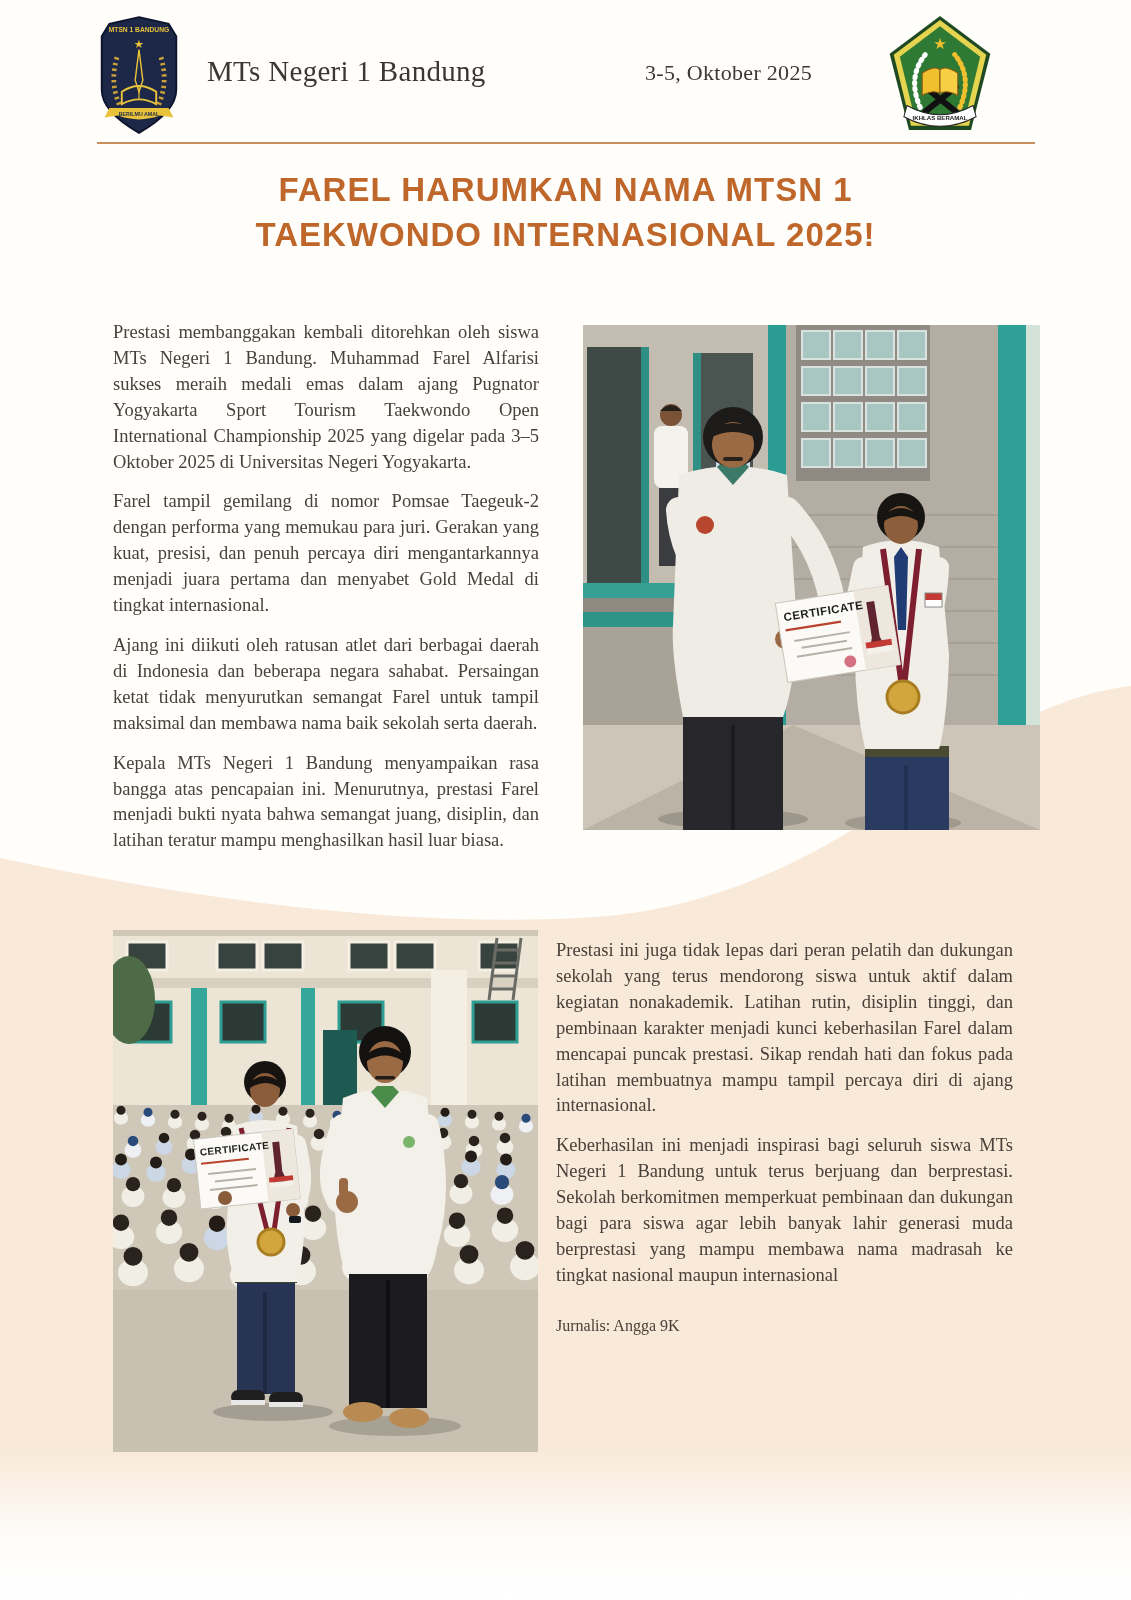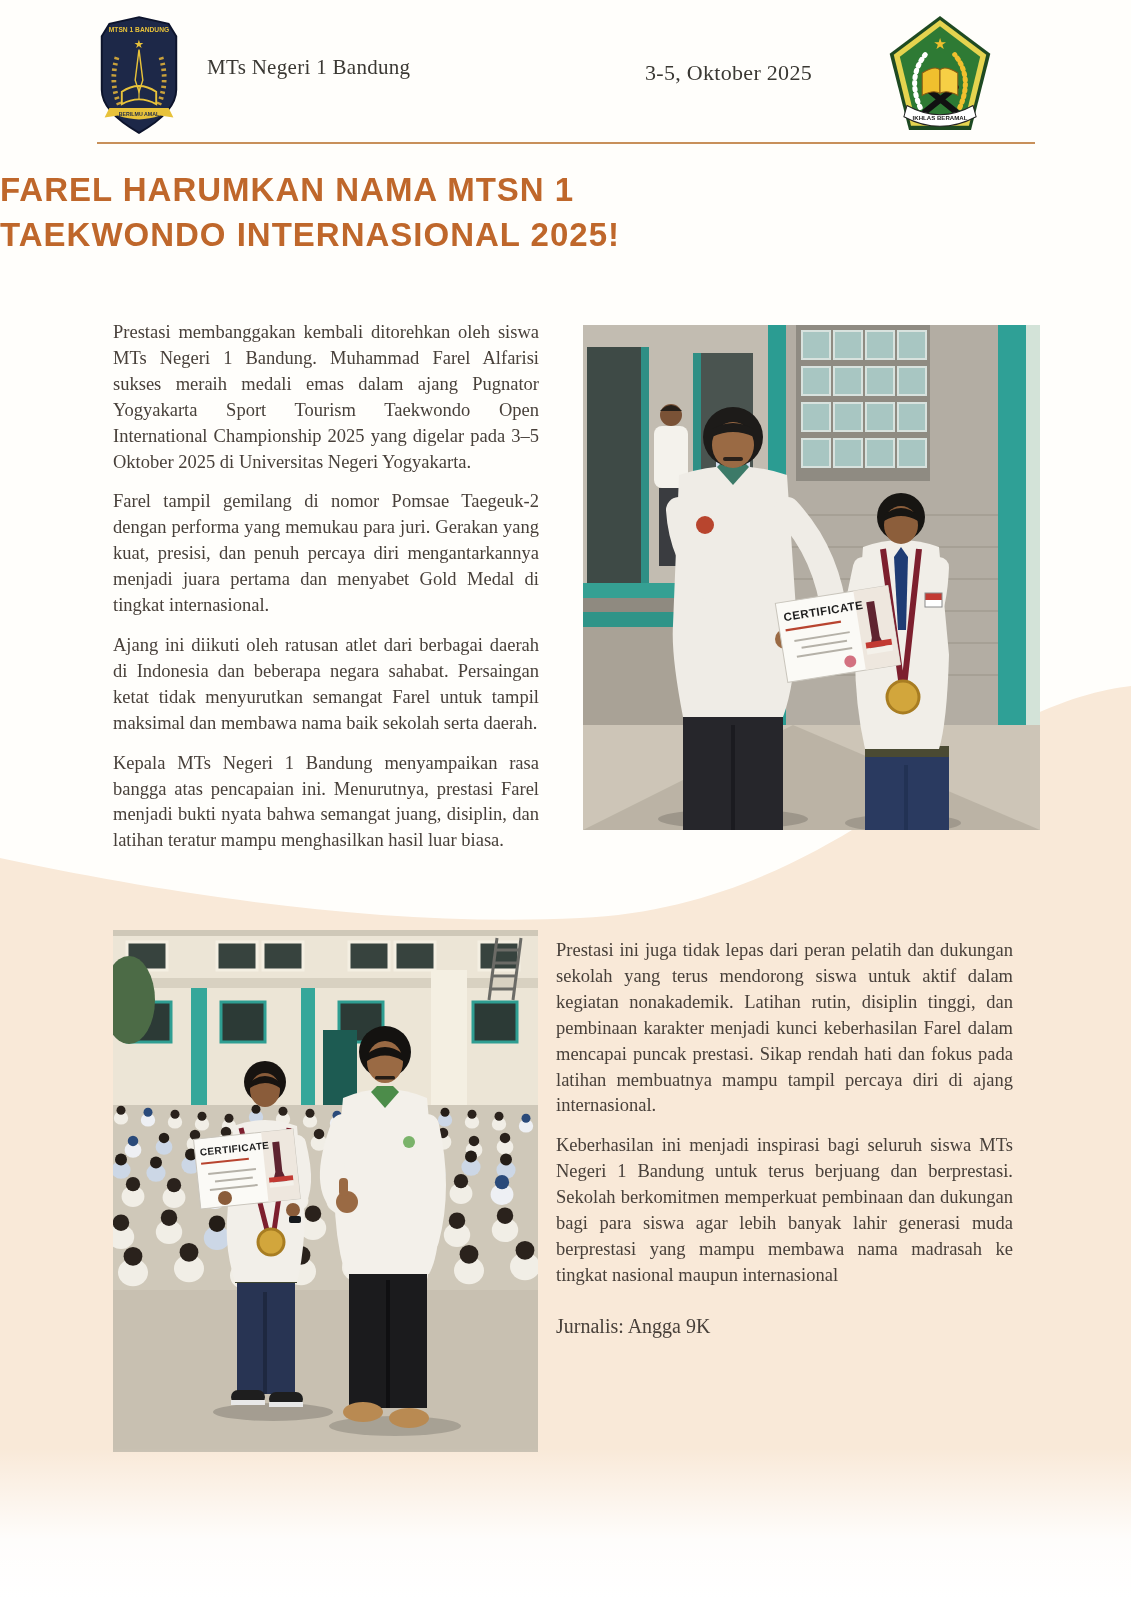--- a/index.html
+++ b/index.html
@@ -4,30 +4,30 @@
 <style>
   html,body{margin:0;padding:0;background:#dcdcdc;}
   .page{position:relative;width:1131px;height:1600px;margin:0 auto;background:#fffefb;
         overflow:hidden;font-family:"Liberation Serif","DejaVu Serif",serif;color:#48403a;}
   .bg-wave{position:absolute;left:0;top:0;z-index:0;}
   .bottom-fade{position:absolute;left:0;top:1448px;width:100%;height:152px;z-index:3;
         background:linear-gradient(to bottom,rgba(255,255,255,0),rgba(255,255,255,.9) 60%,#ffffff 100%);}
   .logo{position:absolute;z-index:2;}
   #logo-school{left:96px;top:15px;}
   #logo-ministry{left:886px;top:14px;}
-  .header-title{position:absolute;left:207px;top:55px;font-size:21px;letter-spacing:.3px;color:#3a3833;z-index:2;}
+  .header-title{position:absolute;left:207px;top:55px;font-size:29px;letter-spacing:.3px;color:#3a3833;z-index:2;}
   .header-date{position:absolute;left:645px;top:60px;font-size:22px;letter-spacing:.3px;color:#3a3833;z-index:2;}
   .divider{position:absolute;left:97px;top:142px;width:938px;height:2px;background:#c8905a;z-index:2;}
-  .headline{position:absolute;left:0;top:167px;width:100%;z-index:2;
+  .headline{position:absolute;left:0;top:167px;width:100%;text-align:center;z-index:2;
         font-family:"Liberation Sans","DejaVu Sans",sans-serif;font-weight:700;
         font-size:33px;line-height:45px;letter-spacing:1px;color:#bf672b;}
   .col-left{position:absolute;left:113px;top:320px;width:426px;z-index:2;}
   .col-right{position:absolute;left:556px;top:938px;width:457px;z-index:2;}
   p.body{margin:0 0 14px 0;font-size:18.5px;line-height:25.9px;text-align:justify;}
-  .byline{margin-top:24px;font-size:20px;line-height:26px;}
+  .byline{margin-top:24px;font-size:16px;line-height:26px;}
   .photo{position:absolute;z-index:1;display:block;}
   #photo-award{left:583px;top:325px;}
   #photo-assembly{left:113px;top:930px;}
   svg text{font-family:"Liberation Sans","DejaVu Sans",sans-serif;}
 </style>
 </head>
 <body>
 
 <div class="page">
 

